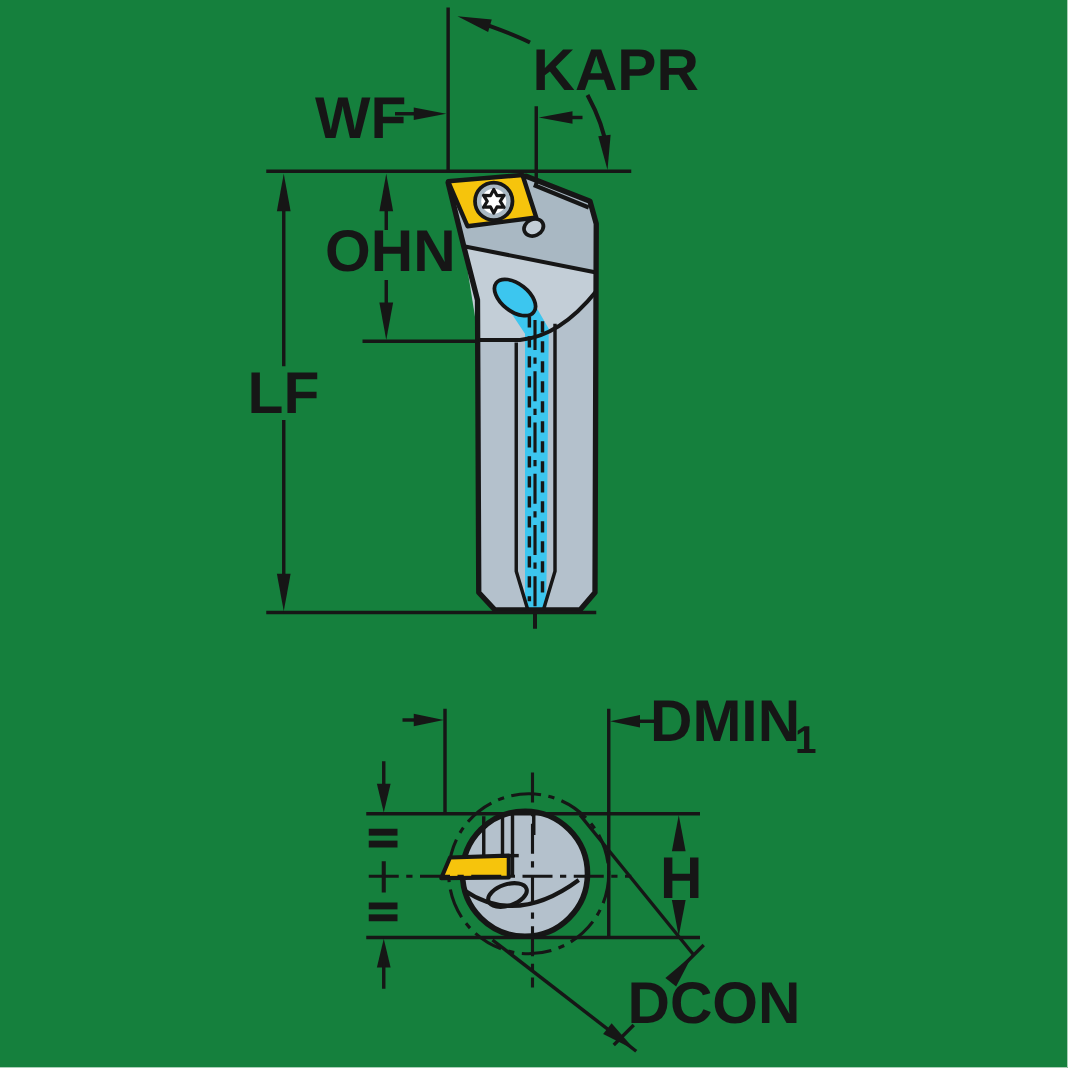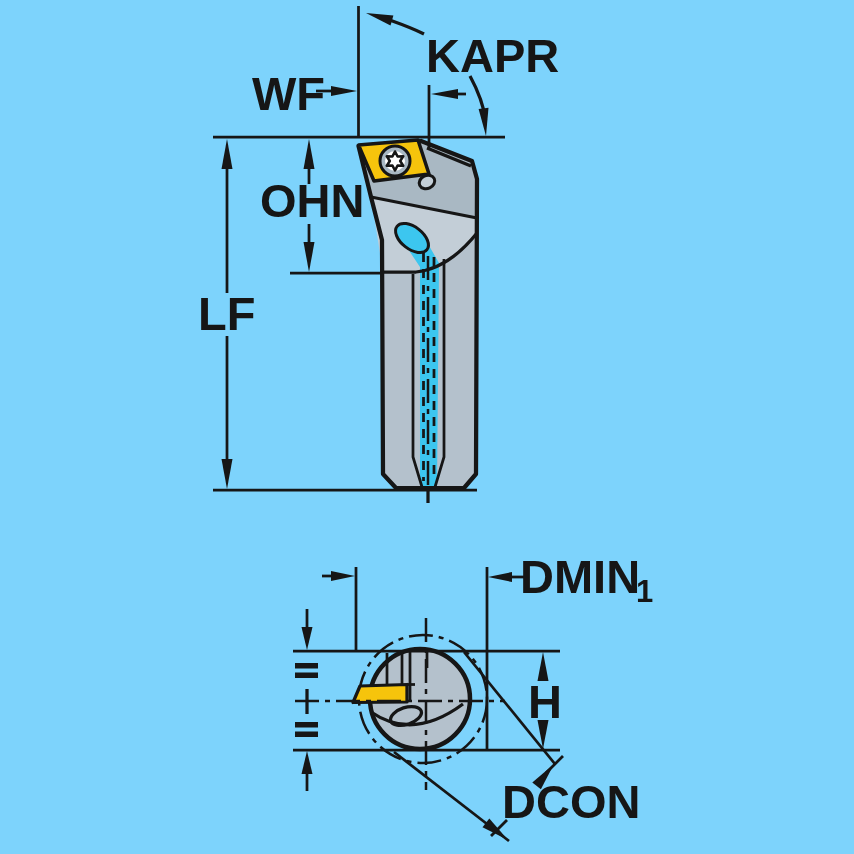--- a/index.html
+++ b/index.html
@@ -1,16 +1,16 @@
 <!DOCTYPE html>
 <html><head>
 <meta charset="utf-8">
 <style>
   html,body{margin:0;padding:0;background:#ffffff;}
-  .stage{width:854px;height:854px;position:relative;background:#7dd3fc;outline:1px solid #e3e3e3;}
+  .stage{width:854px;height:854px;position:relative;background:#15803d;outline:1px solid #e3e3e3;}
   svg{display:block;}
   .ln{stroke:#161616;fill:none;stroke-width:2.75px;}
   .ln3{stroke:#161616;fill:none;stroke-width:3.25px;}
   .ln4{stroke:#161616;fill:none;stroke-width:4.25px;stroke-linejoin:round;}
   .dash{stroke:#161616;fill:none;stroke-width:2.75px;stroke-dasharray:9 7;}
   .cdash{stroke:#161616;fill:none;stroke-width:2.5px;stroke-dasharray:24 6 5 6;}
   .arrow{fill:#161616;stroke:none;}
   .bar{fill:#161616;stroke:none;}
   text.dim{font-family:"Liberation Sans",sans-serif;font-weight:bold;font-size:47px;fill:#161616;}
   text.sub{font-family:"Liberation Sans",sans-serif;font-weight:bold;font-size:31px;fill:#161616;}

